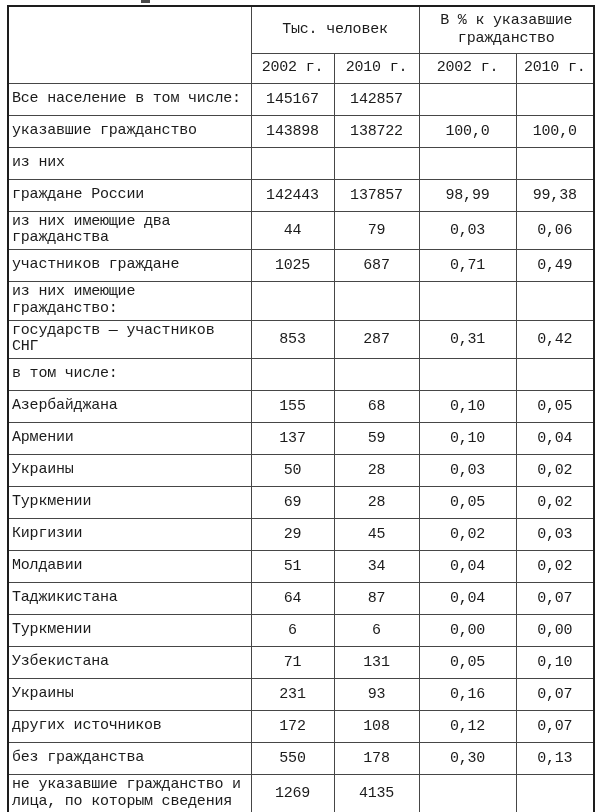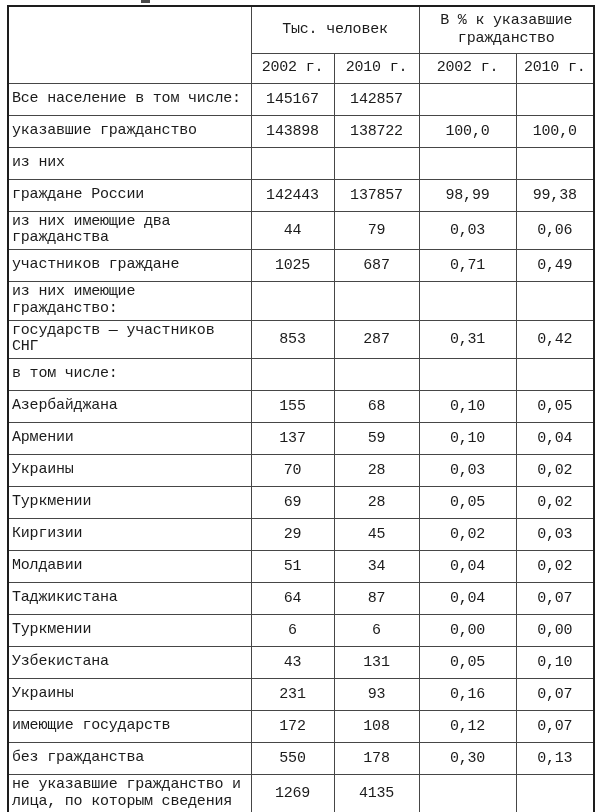--- a/index.html
+++ b/index.html
@@ -171,21 +171,21 @@
         </tr>
         <tr>
           <td class="label-cell">Армении</td>
           <td class="num-cell">137</td>
           <td class="num-cell">59</td>
           <td class="num-cell">0,10</td>
           <td class="num-cell">0,04</td>
         </tr>
         <tr>
           <td class="label-cell">Украины</td>
-          <td class="num-cell">70</td>
+          <td class="num-cell">50</td>
           <td class="num-cell">28</td>
           <td class="num-cell">0,03</td>
           <td class="num-cell">0,02</td>
         </tr>
         <tr>
           <td class="label-cell">Туркмении</td>
           <td class="num-cell">69</td>
           <td class="num-cell">28</td>
           <td class="num-cell">0,05</td>
           <td class="num-cell">0,02</td>
@@ -213,34 +213,34 @@
         </tr>
         <tr>
           <td class="label-cell">Туркмении</td>
           <td class="num-cell">6</td>
           <td class="num-cell">6</td>
           <td class="num-cell">0,00</td>
           <td class="num-cell">0,00</td>
         </tr>
         <tr>
           <td class="label-cell">Узбекистана</td>
-          <td class="num-cell">43</td>
+          <td class="num-cell">71</td>
           <td class="num-cell">131</td>
           <td class="num-cell">0,05</td>
           <td class="num-cell">0,10</td>
         </tr>
         <tr>
           <td class="label-cell">Украины</td>
           <td class="num-cell">231</td>
           <td class="num-cell">93</td>
           <td class="num-cell">0,16</td>
           <td class="num-cell">0,07</td>
         </tr>
         <tr>
-          <td class="label-cell">имеющие государств</td>
+          <td class="label-cell">других источников</td>
           <td class="num-cell">172</td>
           <td class="num-cell">108</td>
           <td class="num-cell">0,12</td>
           <td class="num-cell">0,07</td>
         </tr>
         <tr>
           <td class="label-cell">без гражданства</td>
           <td class="num-cell">550</td>
           <td class="num-cell">178</td>
           <td class="num-cell">0,30</td>

